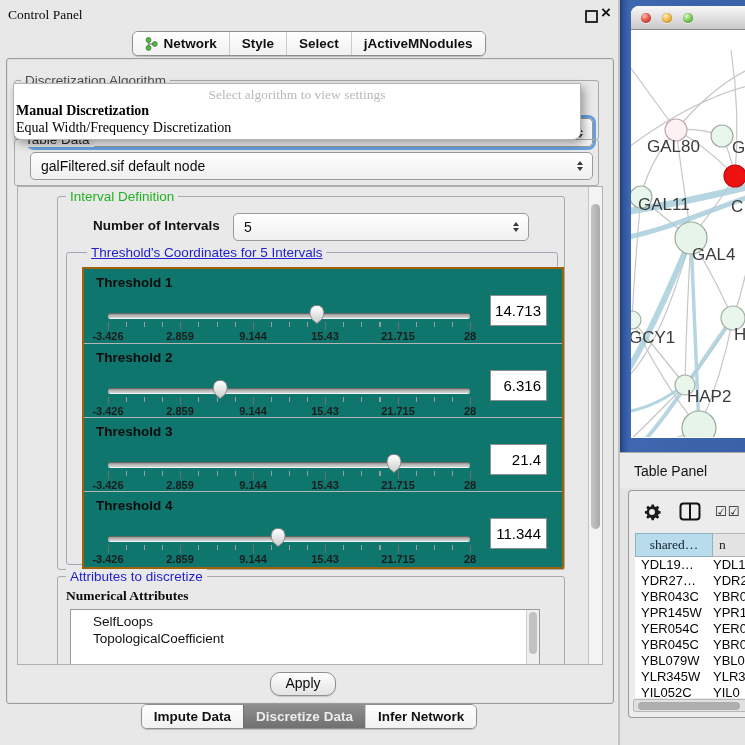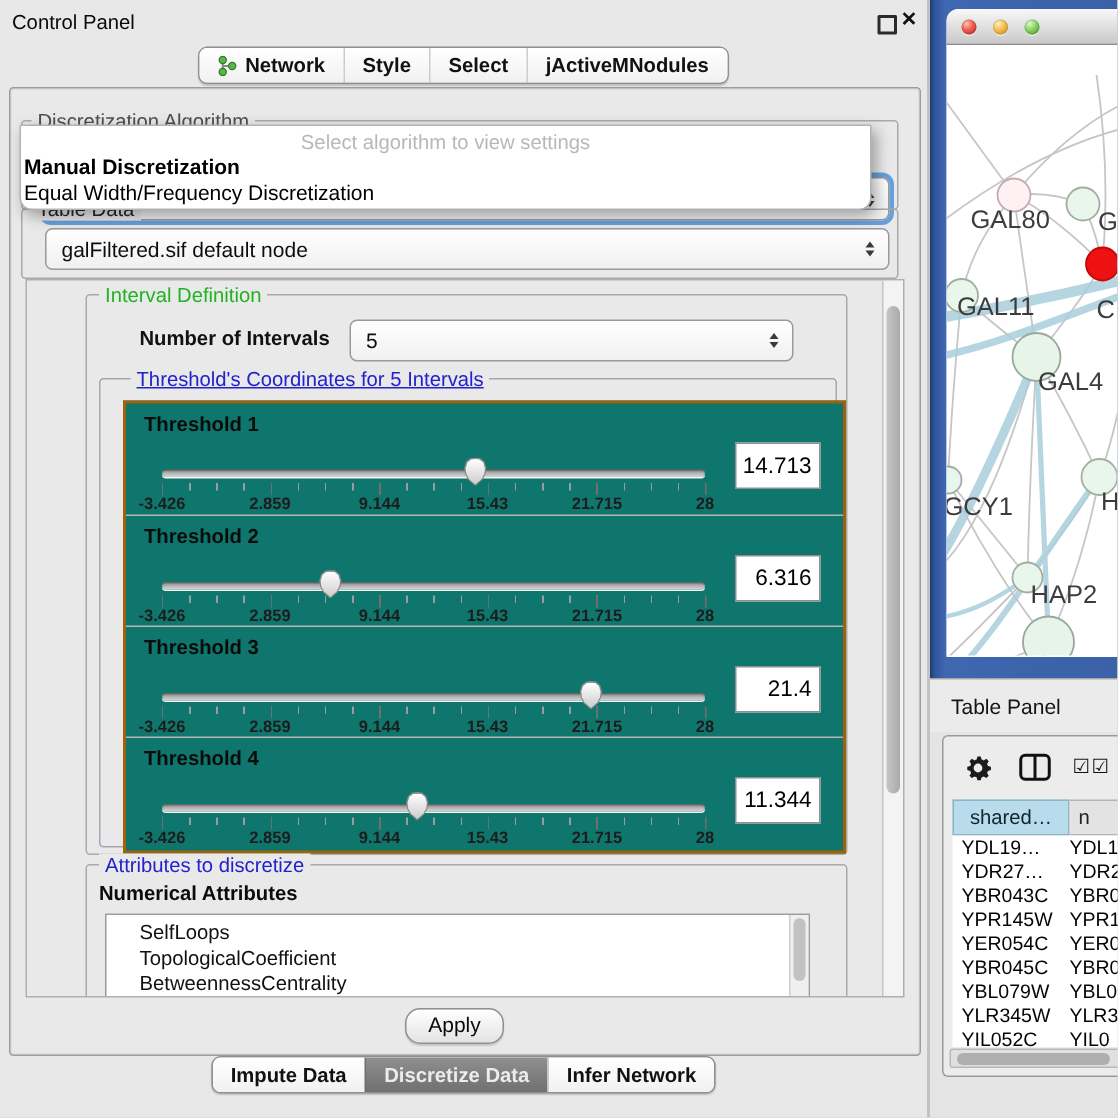--- a/index.html
+++ b/index.html
@@ -1,19 +1,19 @@
 <!DOCTYPE html>
 <html><head>
 <meta charset="utf-8">
 <style>
   html,body{margin:0;padding:0;}
   body{width:745px;height:745px;position:relative;overflow:hidden;background:#cfcfcf;
        font-family:"Liberation Sans",sans-serif;-webkit-font-smoothing:antialiased;}
   .abs{position:absolute;}
-  .nowrap{white-space:nowrap;}
+  .nowrap{white-space:nowrap;font-family:Liberation Serif, serif;}
 
   
   .control-panel{left:0;top:0;width:618px;height:745px;background:#e8e8e8;}
   .cp-title{left:8px;top:7px;font-size:13.5px;color:#0a0a0a;}
   .float-icon{left:585px;top:10px;width:9px;height:9px;border:2px solid #2a2a2a;border-radius:1px;background:transparent;}
   .close-icon{left:601px;top:3px;font-size:17px;font-weight:900;color:#111;line-height:20px;}
 
   .tabbar{left:0;top:31px;width:618px;display:flex;justify-content:center;}
   .seg{display:flex;border:1px solid #8f8f8f;border-radius:6px;overflow:hidden;background:#fdfdfd;
        box-shadow:0 1px 1px rgba(0,0,0,.18);}
@@ -286,21 +286,20 @@
         </div>
       </div>
 
       <div class="groupbox attr-group">
         <div class="grouplabel attr-label">Attributes to discretize</div>
         <div class="attr-sub nowrap">Numerical Attributes</div>
         <div class="attr-list">
           <div class="pad"></div>
           <div class="attr-item">SelfLoops</div>
           <div class="attr-item">TopologicalCoefficient</div>
-          <div class="attr-item">BetweennessCentrality</div>
           <div class="list-scroll">
               <div class="list-thumb"></div>
             </div>
         </div>
       </div>
 
       <div class="v-scroll">
         <div class="v-thumb"></div>
       </div>
     </div>

